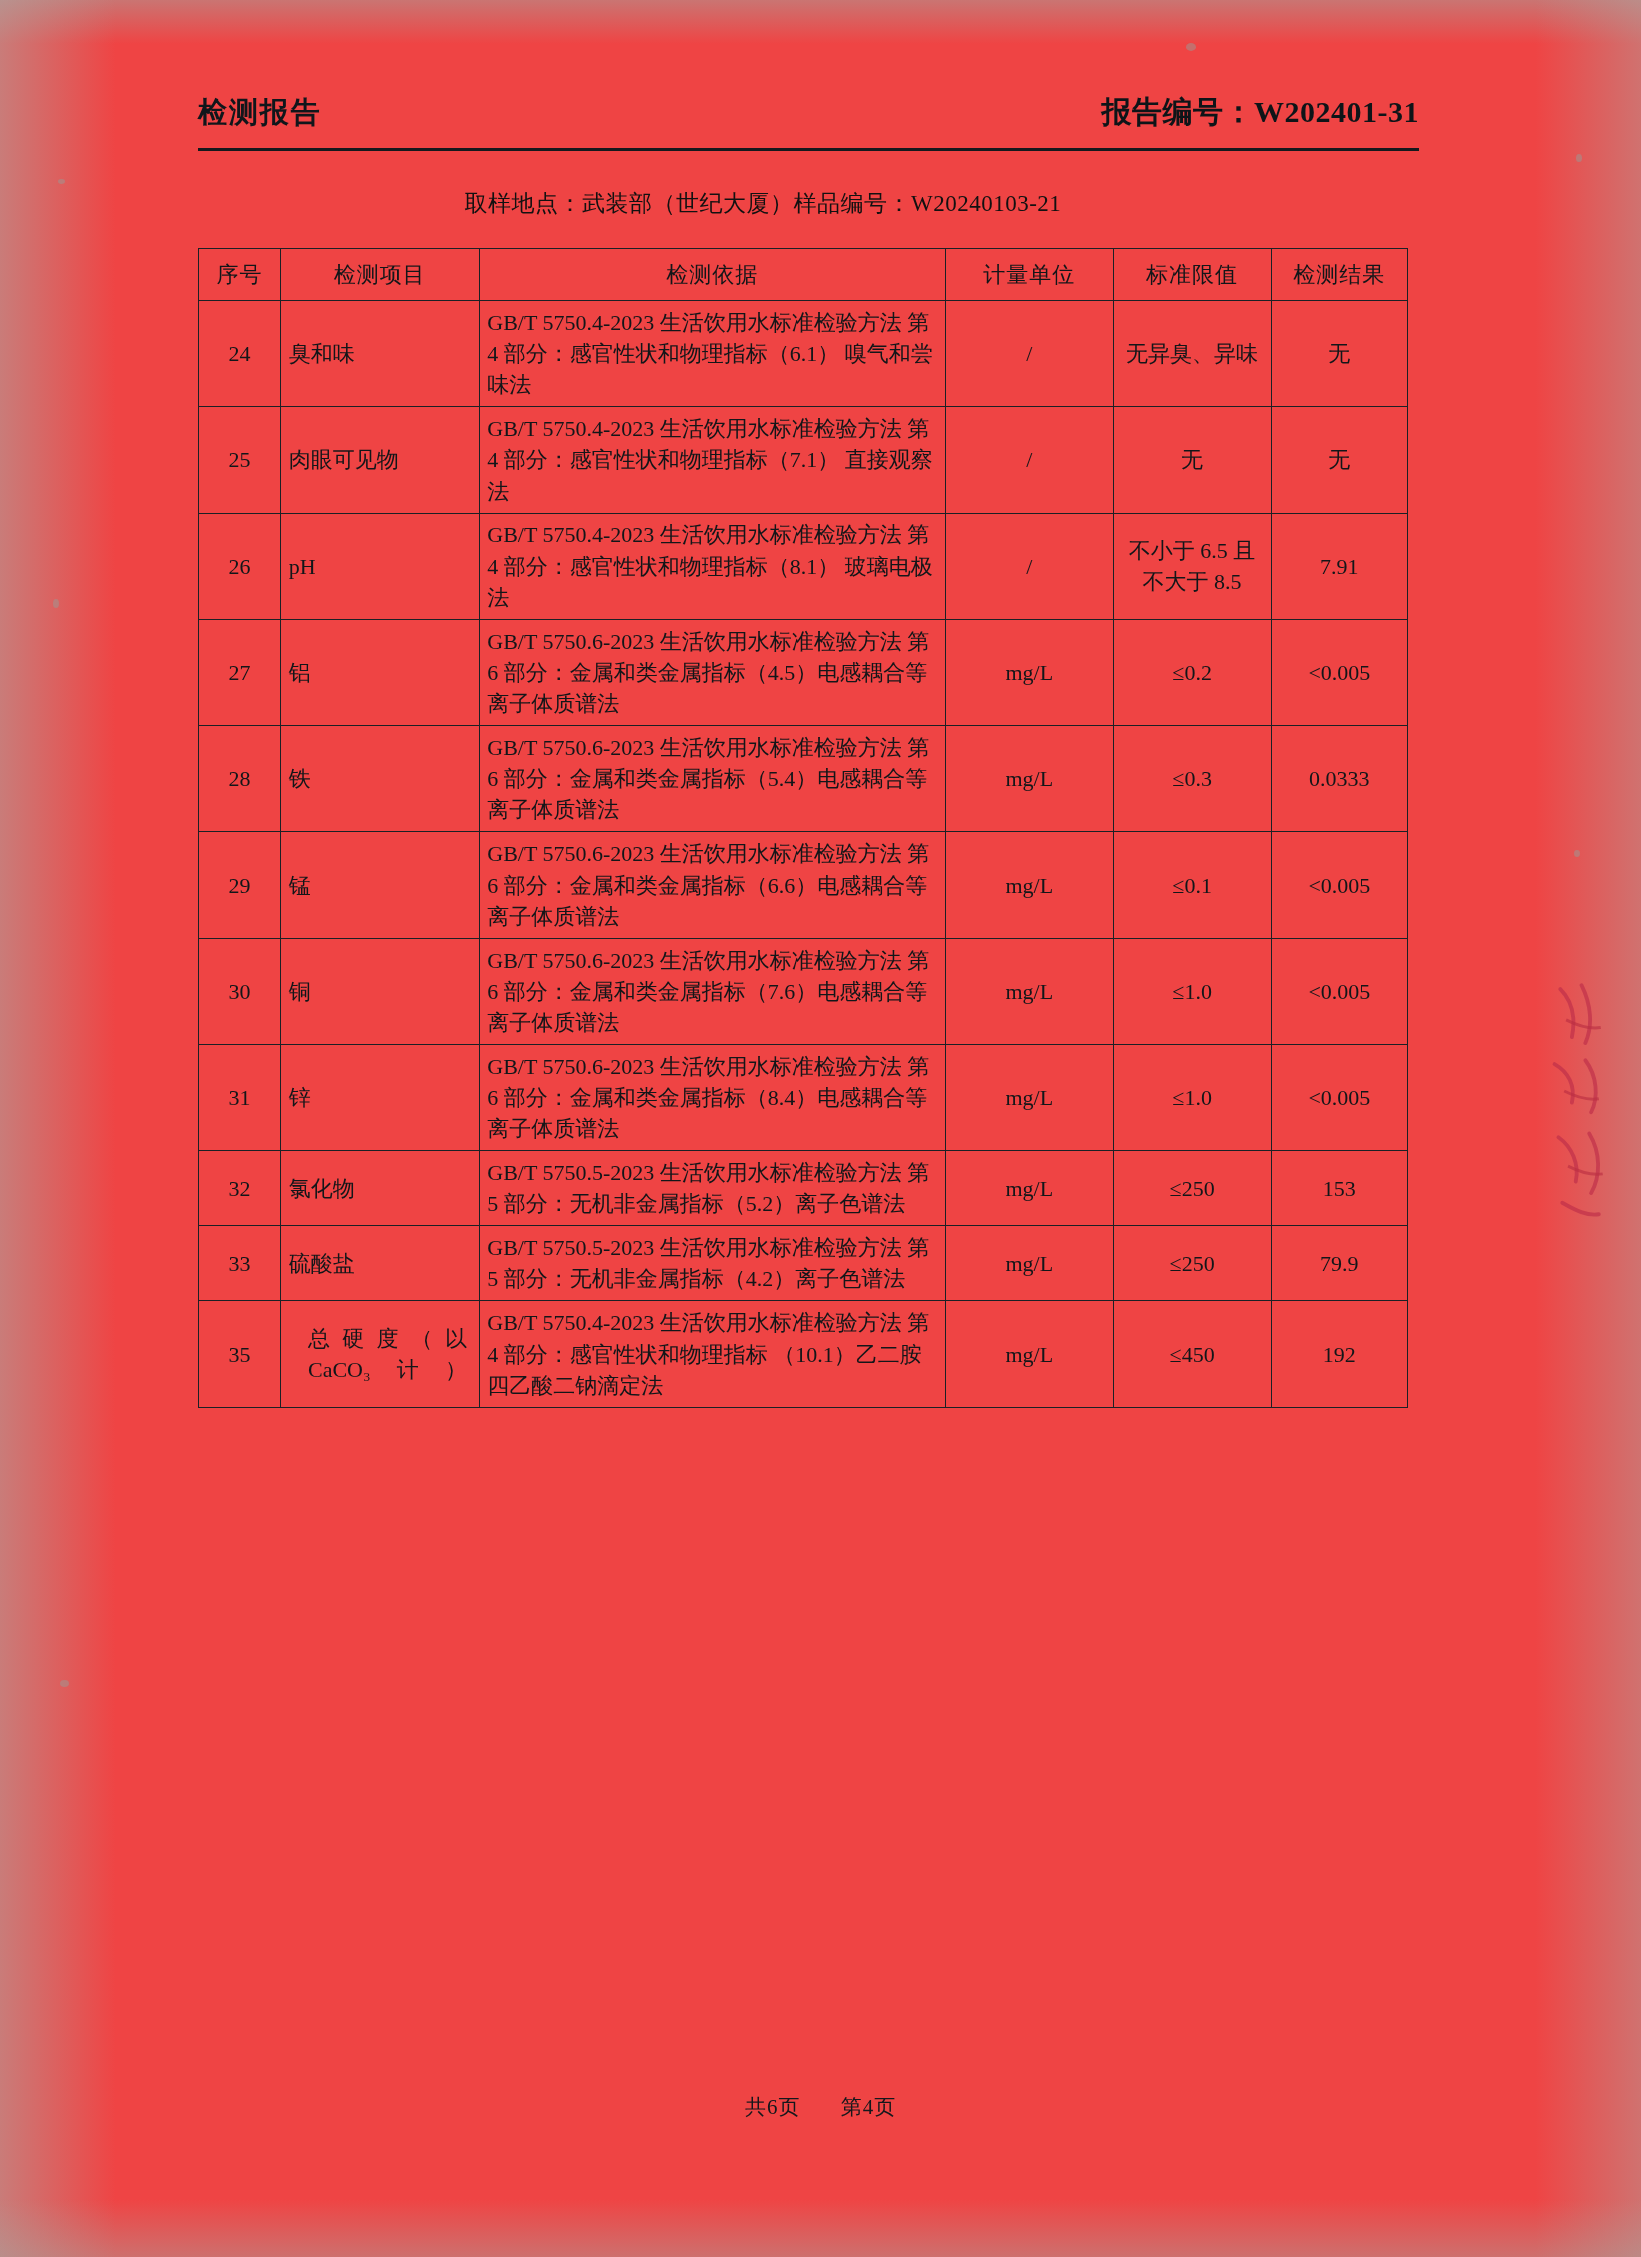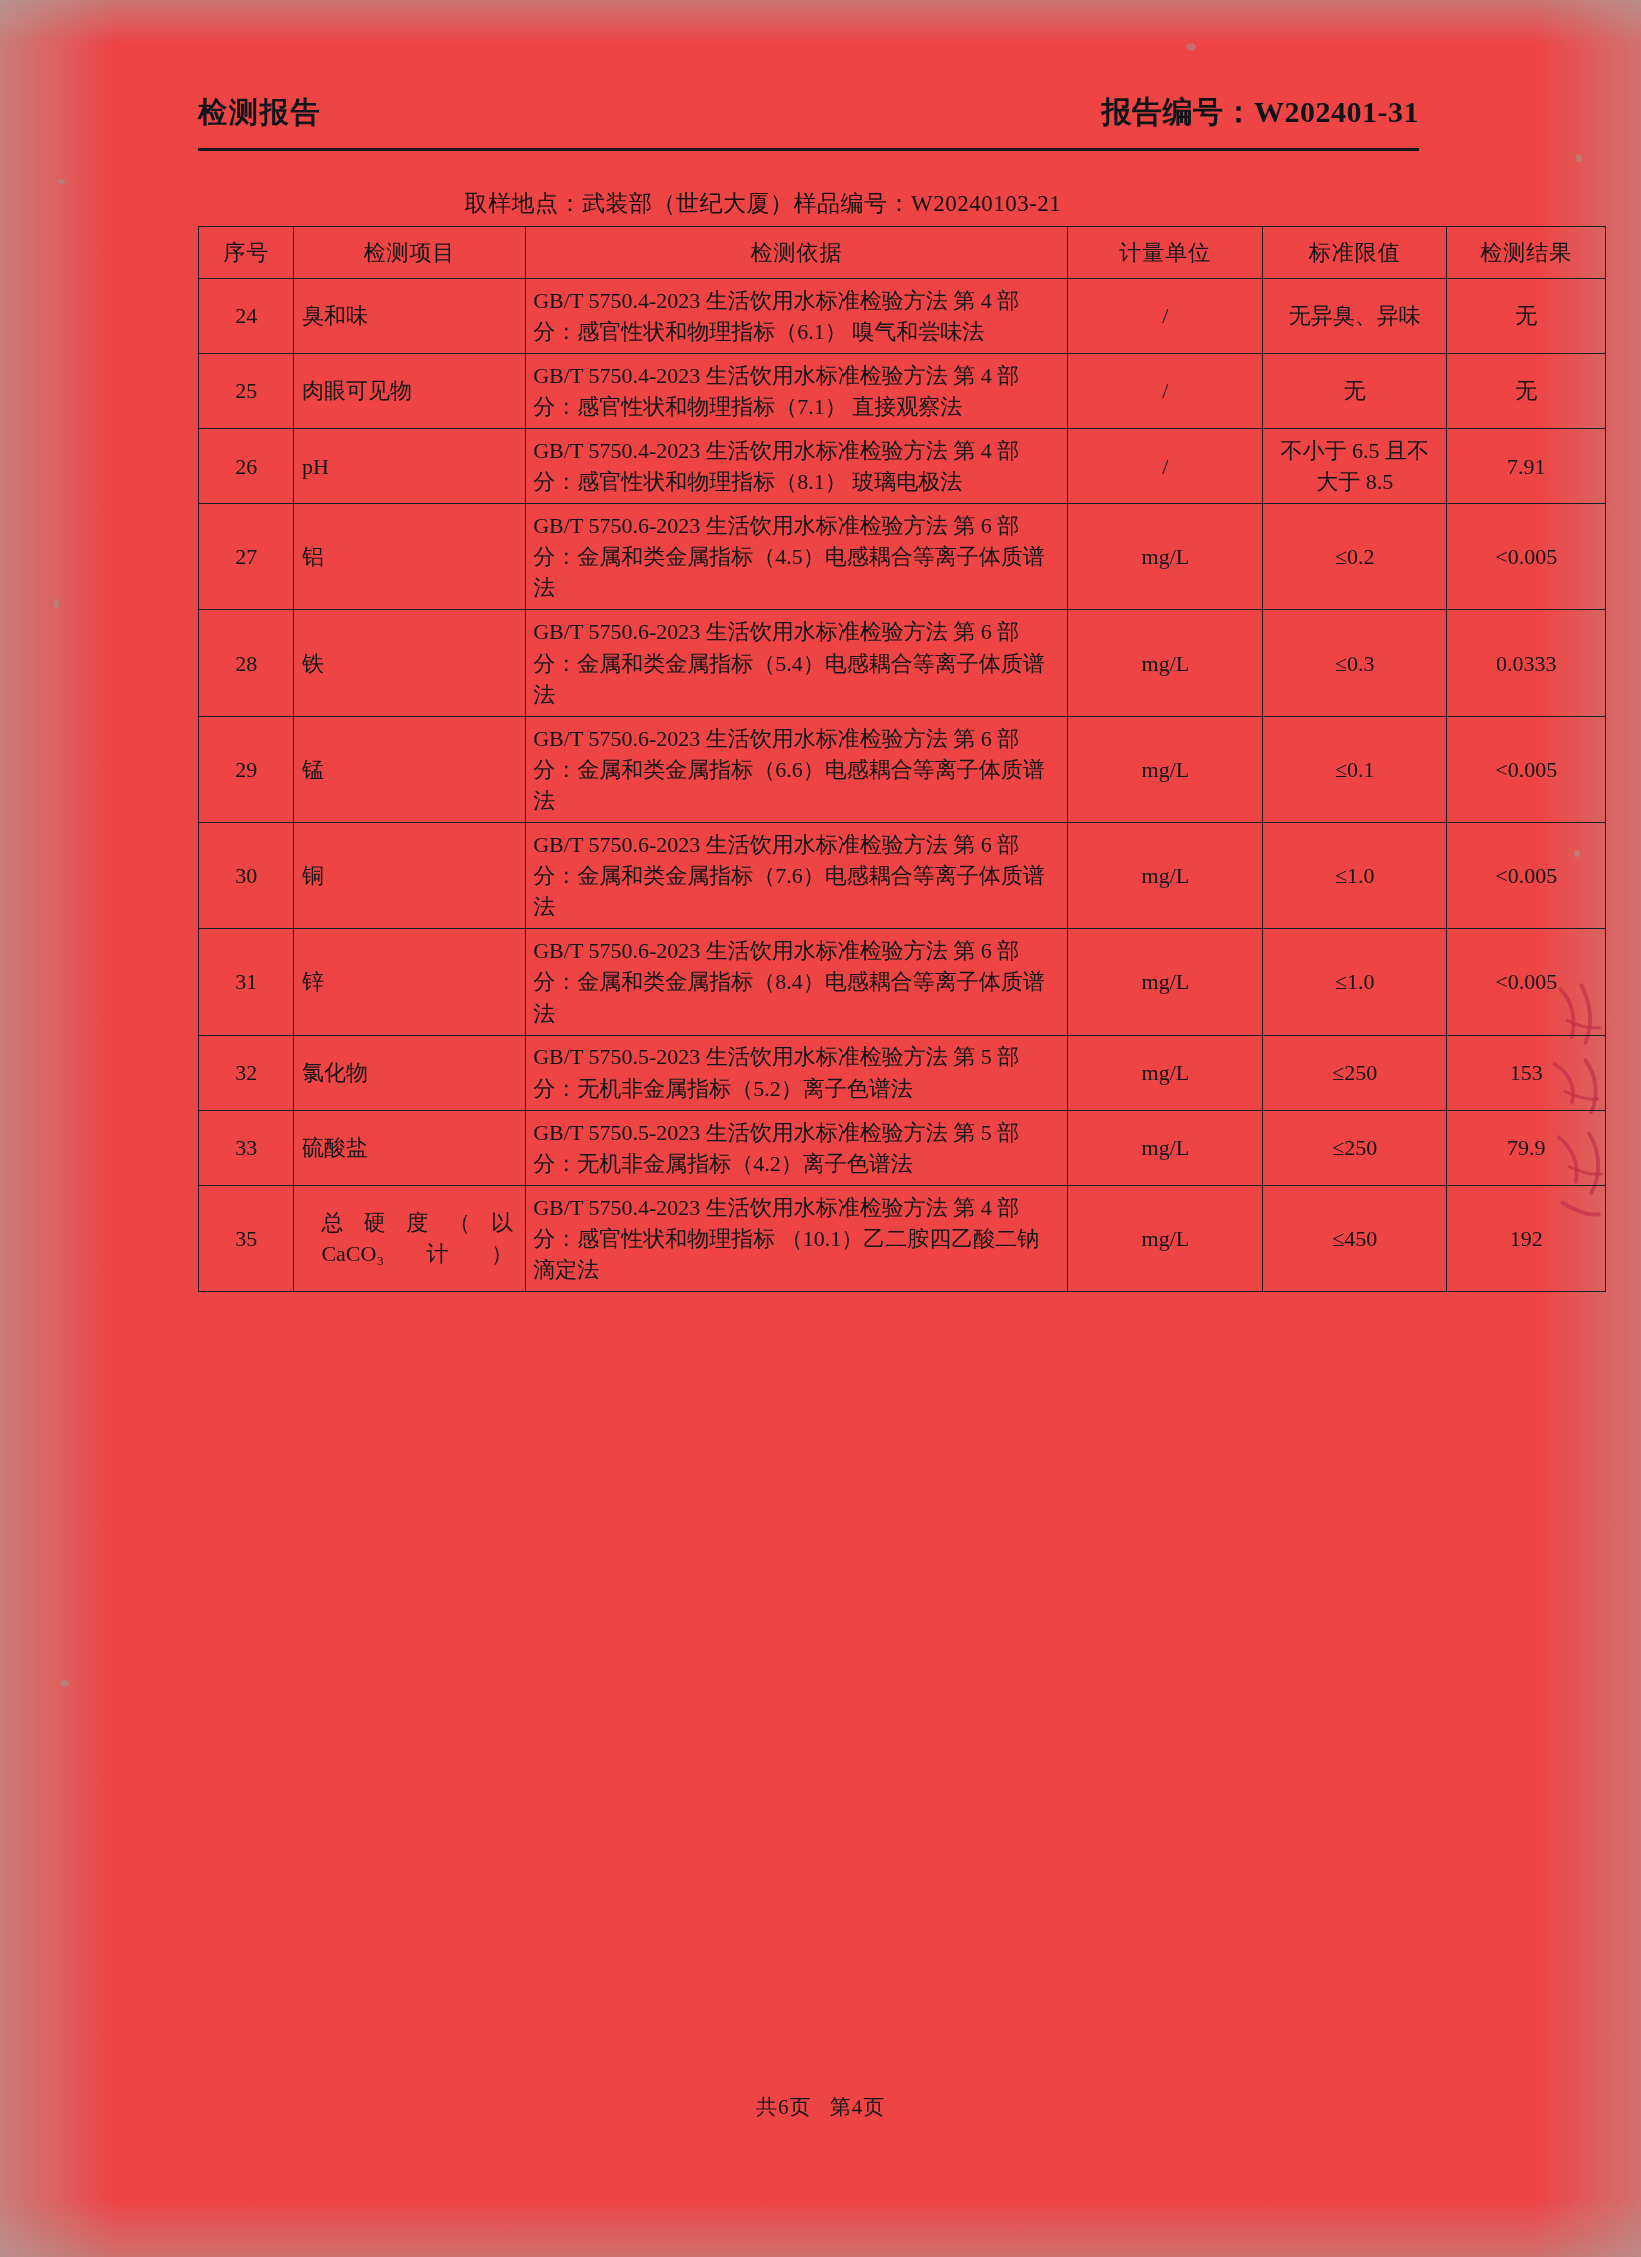--- a/index.html
+++ b/index.html
@@ -79,22 +79,22 @@
     justify-content: center;
     margin-top: 37px;
     font-size: 23px;
     letter-spacing: 0.5px;
   }
   .meta-left { padding-left: 1.9px; }
   .meta-right { padding-right: 93px; }
 
   table.report {
     border-collapse: collapse;
-    margin-top: 7px;
-    width: 1408px;
+    margin-top: 29px;
+    width: 1210px;
     table-layout: fixed;
     border-radius: 12px;
   }
   table.report th, table.report td {
     border: 1.5px solid #1b2025;
     padding: 5.8px 7.7px;
     font-size: 22px;
     line-height: 1.42;
     vertical-align: middle;
     color: #121619;
@@ -131,21 +131,21 @@
   .footer {
     position: absolute;
     left: 0;
     right: 0;
     top: 2093px;
     text-align: center;
     font-size: 21px;
     letter-spacing: 1px;
     color: #14181c;
   }
-  .footer span { margin: 0 6px; }
+  .footer span { margin: 0 17px; }
 
   
   .stamp {
     position: absolute;
     right: 21px;
     top: 975px;
     width: 77px;
     height: 261px;
     pointer-events: none;
     opacity: 0.85;

